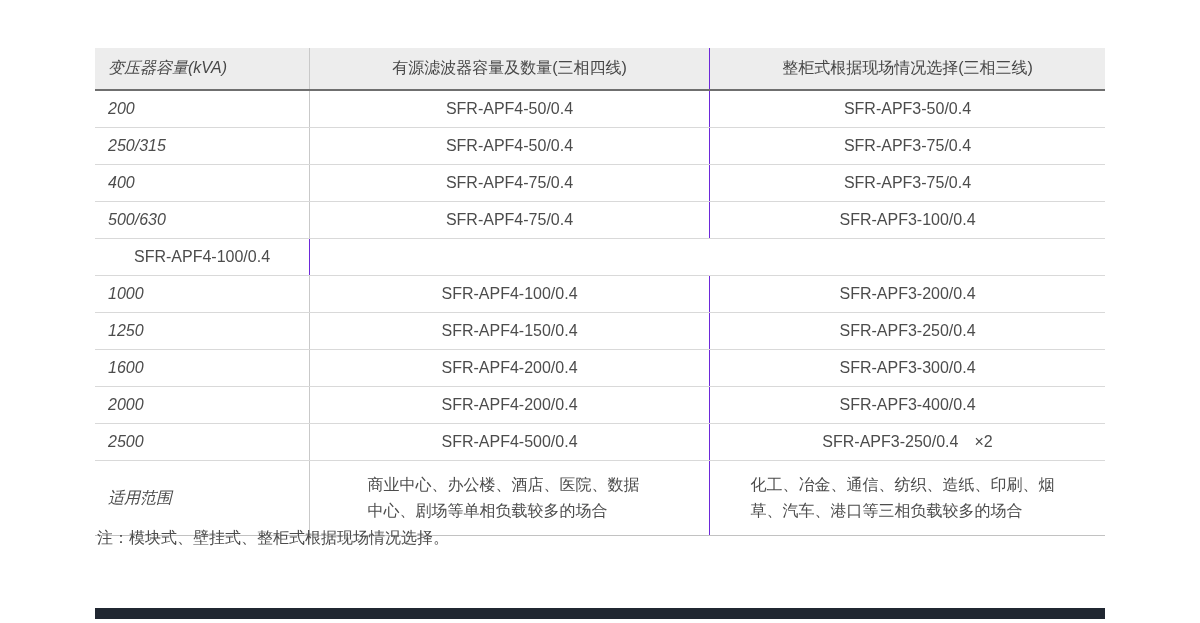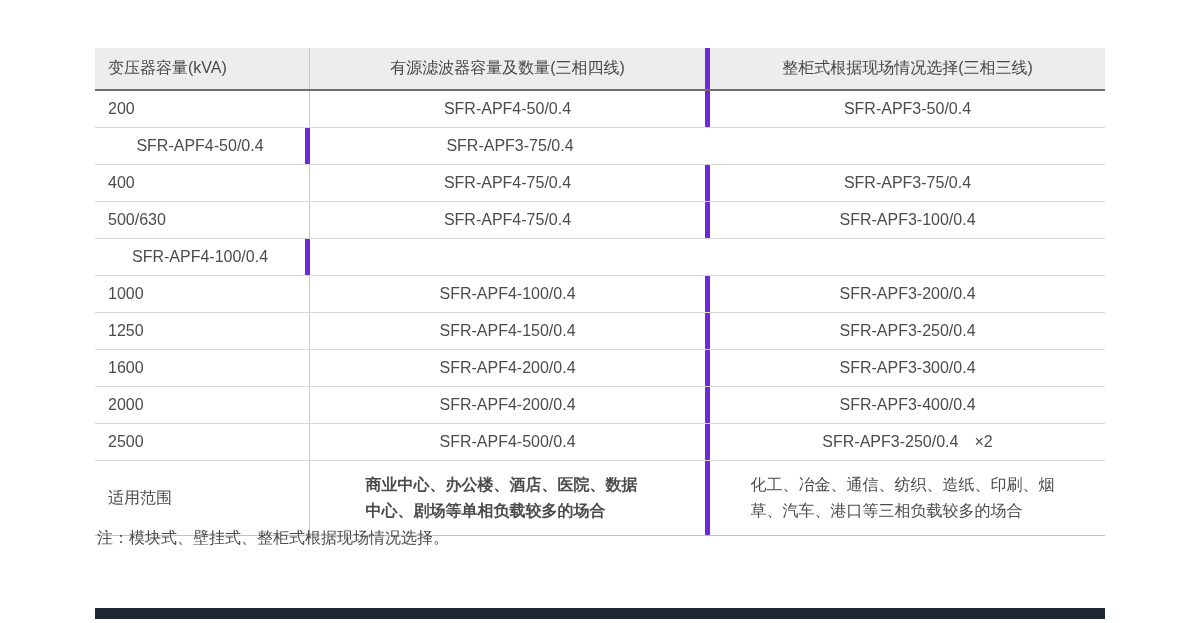--- a/index.html
+++ b/index.html
@@ -6,31 +6,31 @@
   body{
     width:1200px;height:623px;position:relative;background:#ffffff;
     font-family:"Liberation Sans","DejaVu Sans",sans-serif;
     color:#4c4c4c;overflow:hidden;
   }
   .spec-table{
     position:absolute;left:95px;top:48px;width:1010px;font-size:16px;
   }
   .row{display:grid;grid-template-columns:215px 400px 395px;}
   .cell{display:flex;align-items:center;box-sizing:border-box;}
-  .c1{padding-left:13px;justify-content:flex-start;border-right:1px solid #c9c9c9;}
-  .c2{justify-content:center;border-right:5px solid #6d28d9;}
+  .c1{padding-left:13px;justify-content:flex-start;border-right:1px solid #c9c9c9;font-style:italic;}
+  .c2{justify-content:center;border-right:1px solid #6d28d9;}
   .c3{justify-content:center;}
   .header-row{border-bottom:2px solid #6f6f6f;}
   .header-row .cell{background:#ededed;height:41px;color:#474747;}
   .body-row{border-bottom:1px solid #d9d9d9;}
   .body-row .cell{height:36px;}
   .scope-row{border-bottom:1px solid #c2c2c2;}
   .scope-row .cell{height:74px;}
   .wrapblock{display:inline-block;text-align:left;line-height:26px;}
-  .w2{max-width:284px;font-weight:bold;}
+  .w2{max-width:284px;}
   .w3{max-width:314px;}
   .note{position:absolute;left:97px;top:528px;font-size:16px;color:#4c4c4c;}
   .footer-bar{position:absolute;left:95px;top:608px;width:1010px;height:11px;background:#202731;}
 </style>
 </head>
 <body>
 
 <div class="spec-table">
 
   <div class="row header-row">
@@ -38,20 +38,21 @@
     <div class="cell c2">有源滤波器容量及数量(三相四线)</div>
     <div class="cell c3">整柜式根据现场情况选择(三相三线)</div>
   </div>
 
   <div class="row body-row">
     <div class="cell c1">200</div>
     <div class="cell c2">SFR-APF4-50/0.4</div>
     <div class="cell c3">SFR-APF3-50/0.4</div>
   </div>
   <div class="row body-row">
+    <div class="cell c1">250/315</div>
     <div class="cell c2">SFR-APF4-50/0.4</div>
     <div class="cell c3">SFR-APF3-75/0.4</div>
   </div>
   <div class="row body-row">
     <div class="cell c1">400</div>
     <div class="cell c2">SFR-APF4-75/0.4</div>
     <div class="cell c3">SFR-APF3-75/0.4</div>
   </div>
   <div class="row body-row">
     <div class="cell c1">500/630</div>

